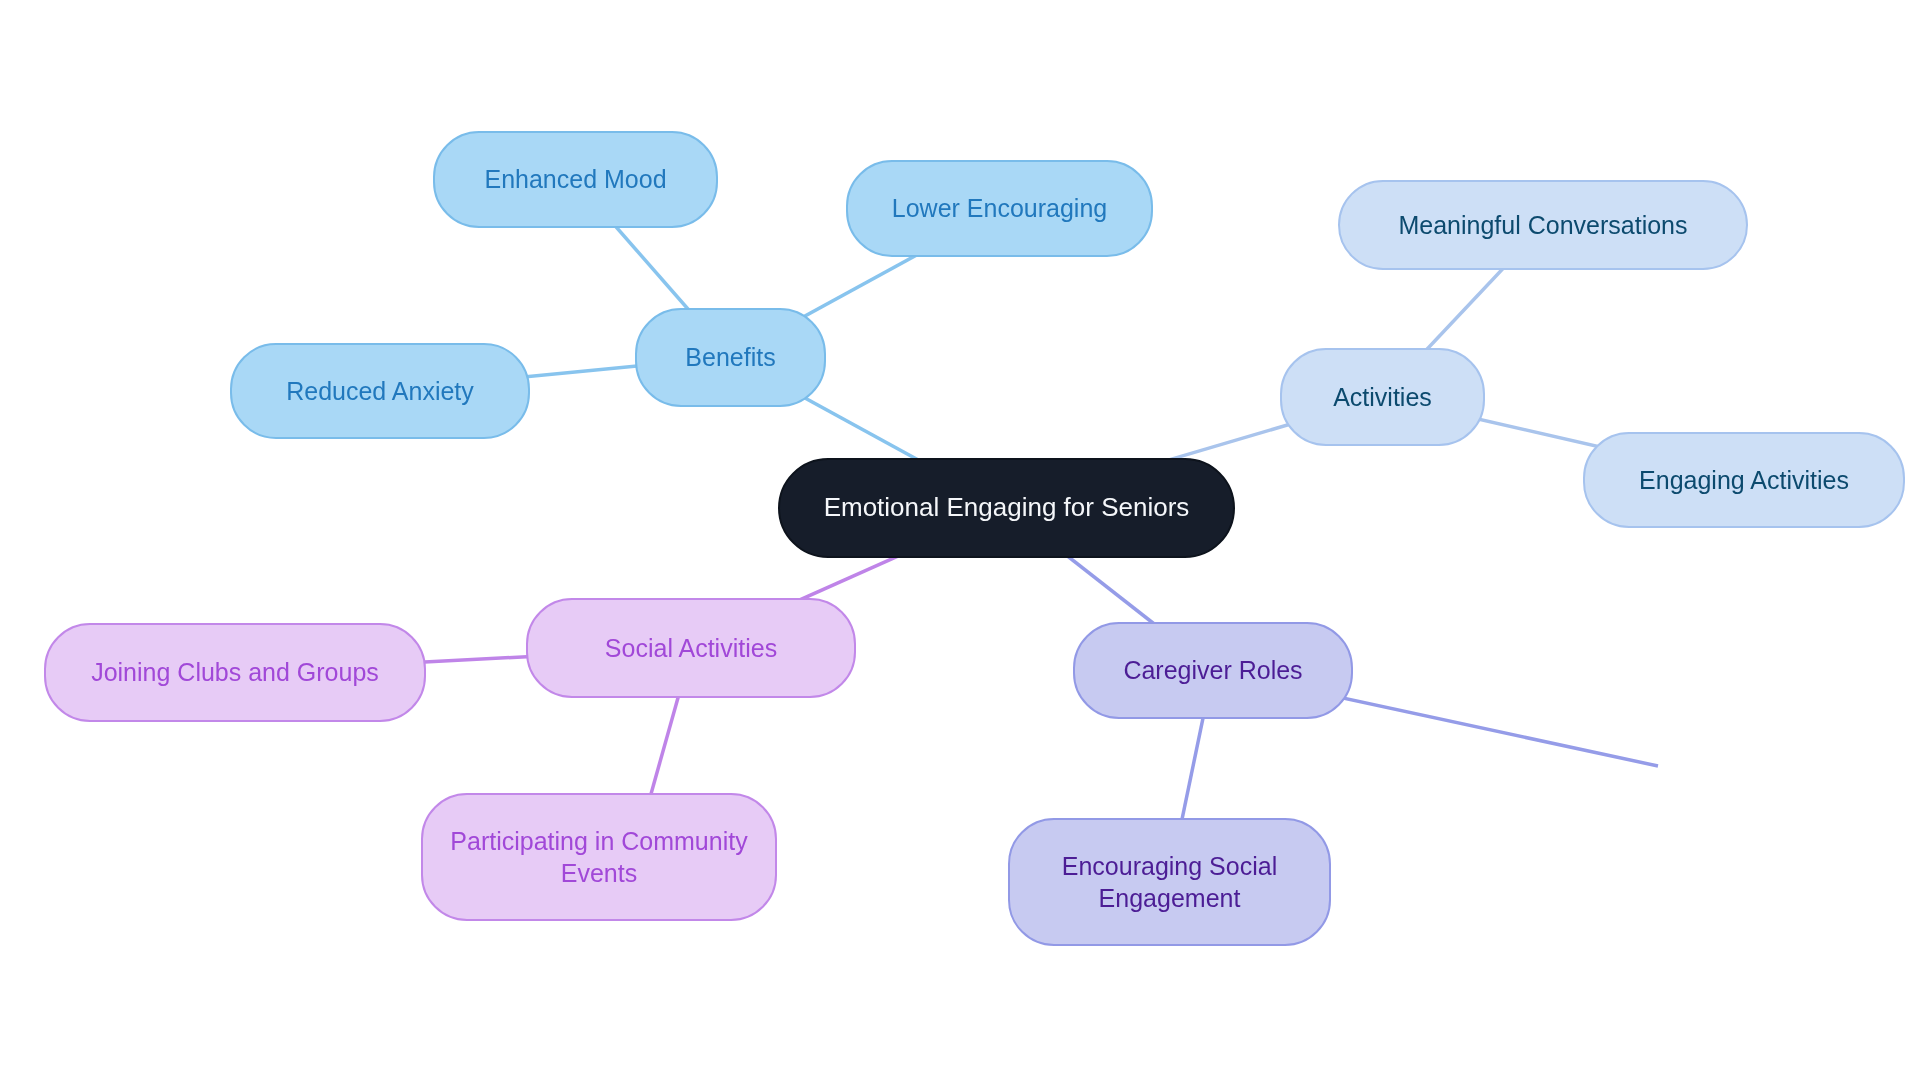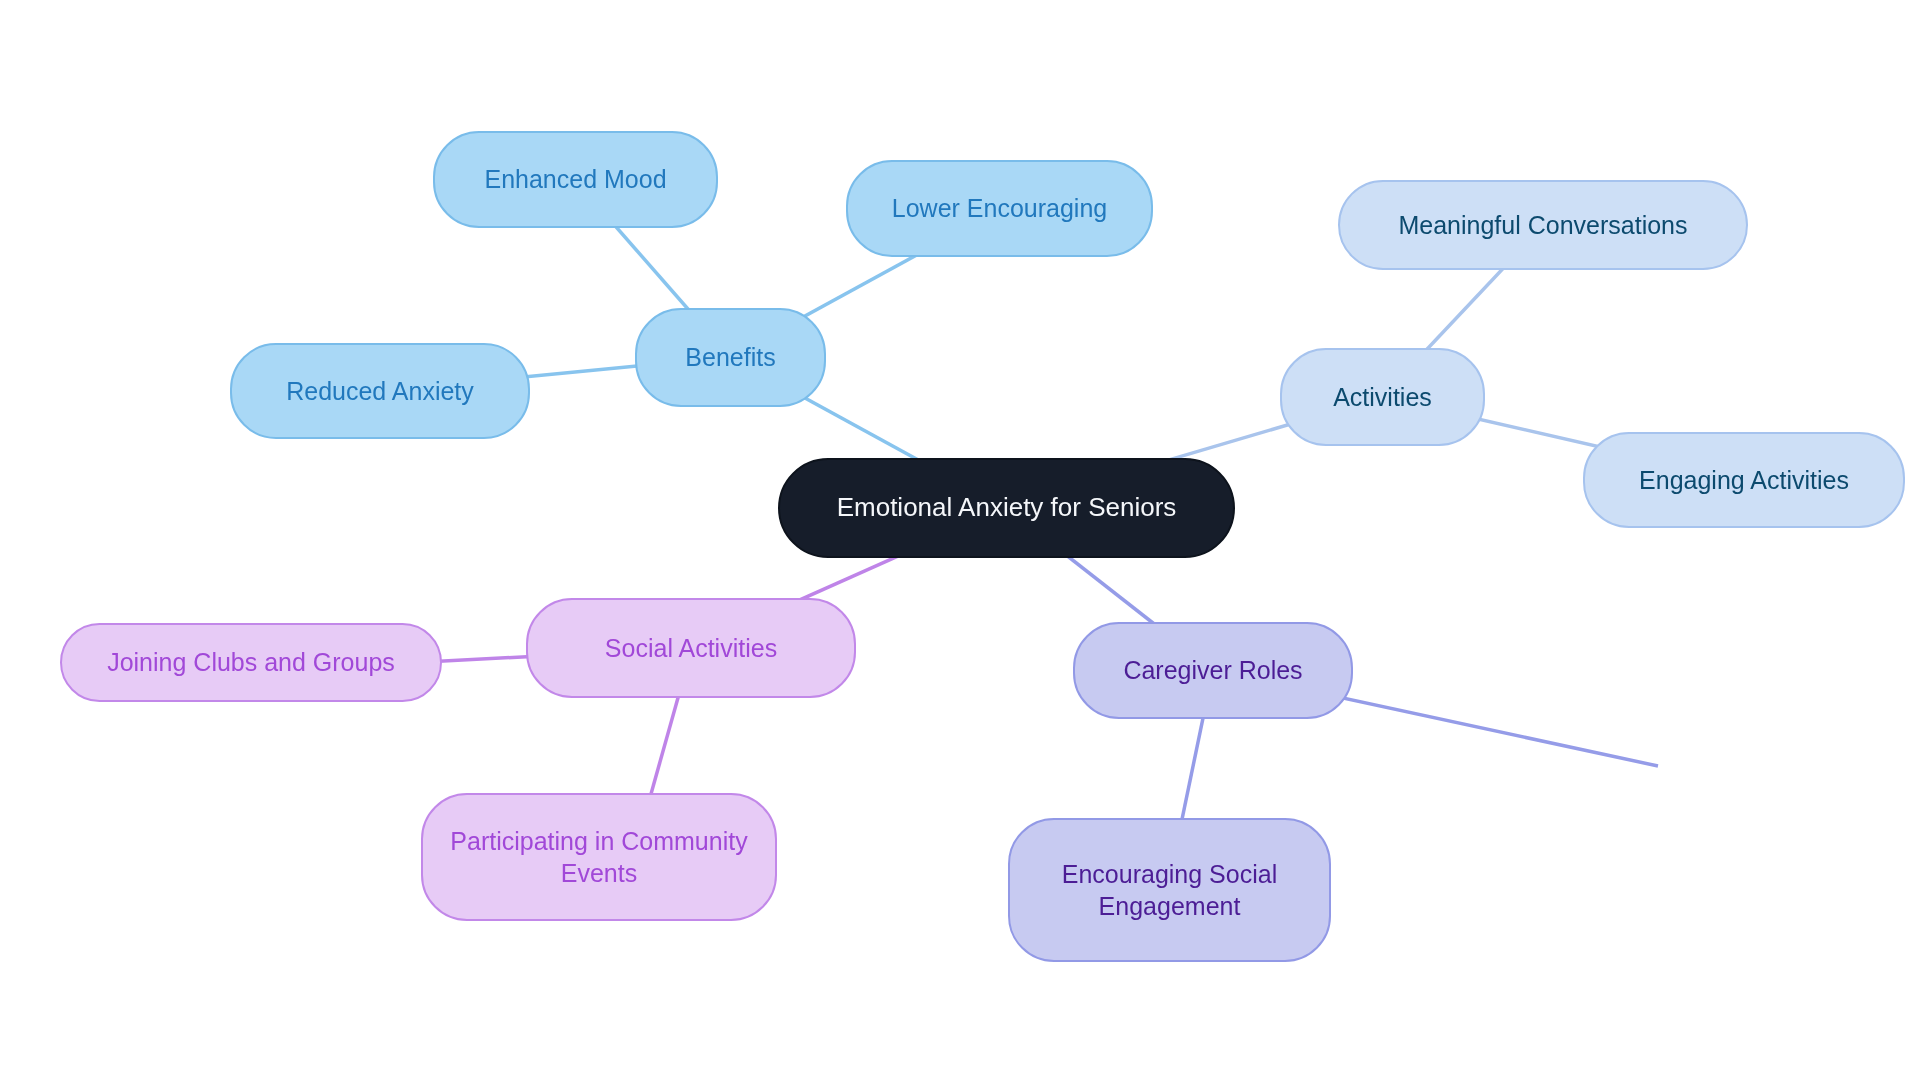--- a/index.html
+++ b/index.html
@@ -104,33 +104,33 @@
     <span>Meaningful Conversations</span>
   </div>
   <div class="node branch-activities" style="left:1272px; top:348px; width:205px; height:98px;text-align:right;">
     <span>Activities</span>
   </div>
   <div class="node branch-activities" style="left:1575px; top:432px; width:322px; height:96px;">
     <span>Engaging Activities</span>
   </div>
 
   <div class="node node-central" style="left:770px; top:458px; width:457px; height:100px;">
-    <span>Emotional Anxiety for Seniors</span>
+    <span>Emotional Engaging for Seniors</span>
   </div>
 
   <div class="node branch-social" style="left:518px; top:598px; width:330px; height:100px;">
     <span>Social Activities</span>
   </div>
-  <div class="node branch-social" style="left:52px; top:623px; width:382px; height:79px;text-align:center;">
+  <div class="node branch-social" style="left:36px; top:623px; width:382px; height:99px;text-align:center;">
     <span>Joining Clubs and Groups</span>
   </div>
   <div class="node branch-social" style="left:413px; top:793px; width:356px; height:128px;">
     <span>Participating in Community Events</span>
   </div>
 
   <div class="node branch-caregiver" style="left:1065px; top:622px; width:280px; height:97px;">
     <span>Caregiver Roles</span>
   </div>
-  <div class="node branch-caregiver" style="left:1000px; top:818px; width:323px; height:144px;">
+  <div class="node branch-caregiver" style="left:1000px; top:818px; width:323px; height:128px;">
     <span>Encouraging Social Engagement</span>
   </div>
 
 </div>
 
 </body></html>

